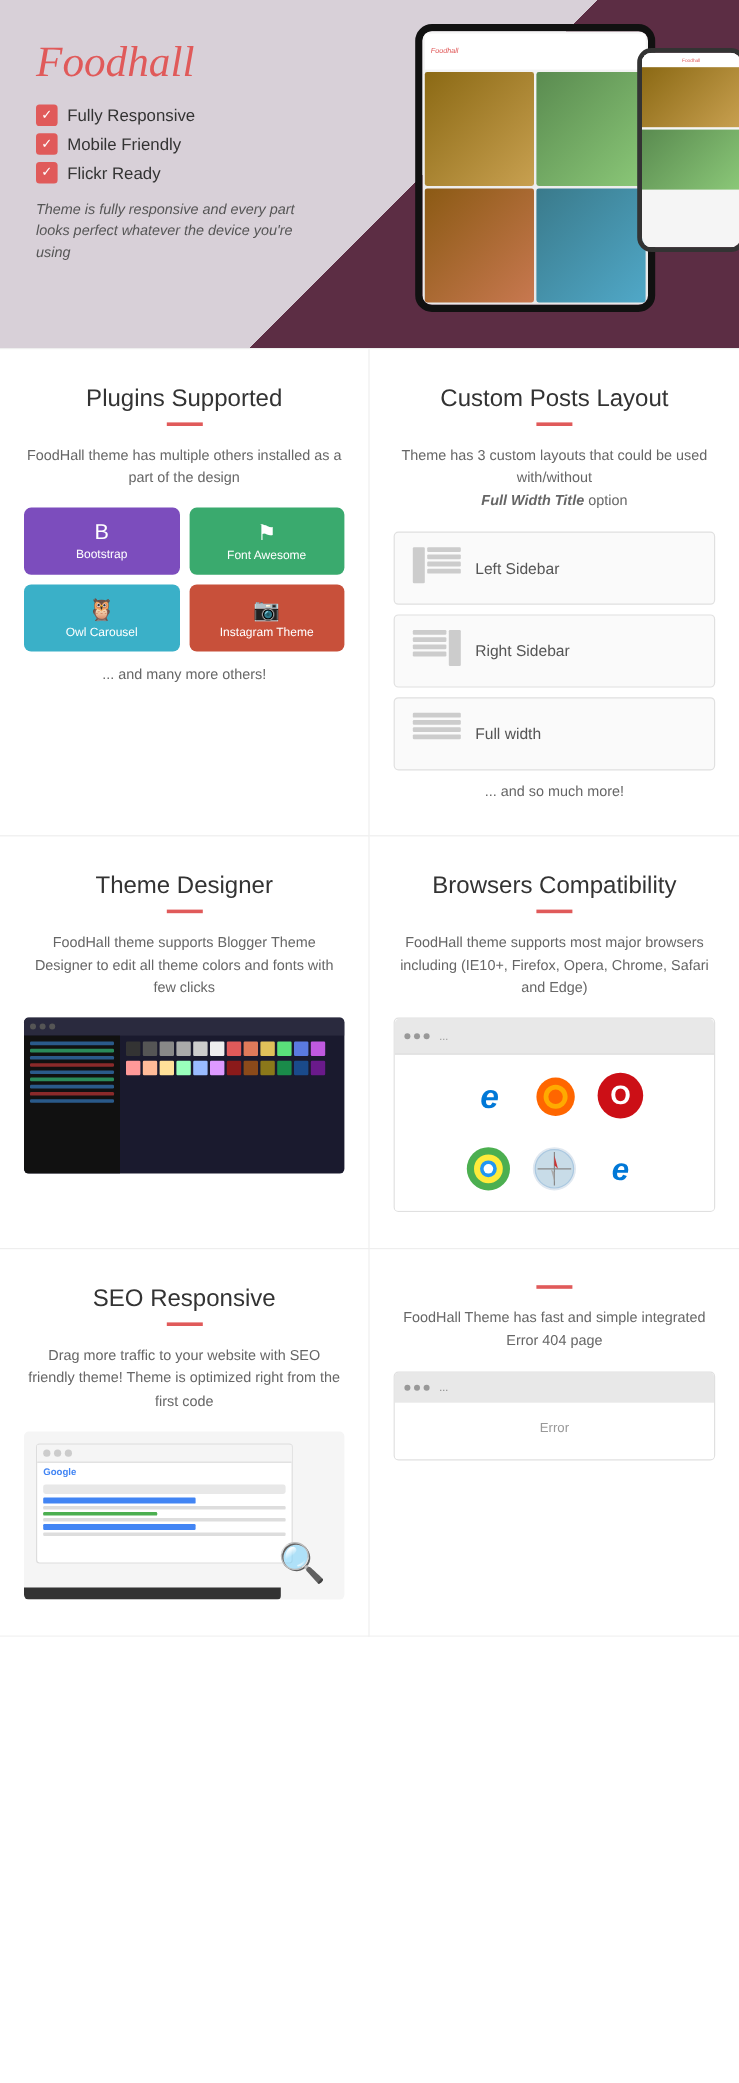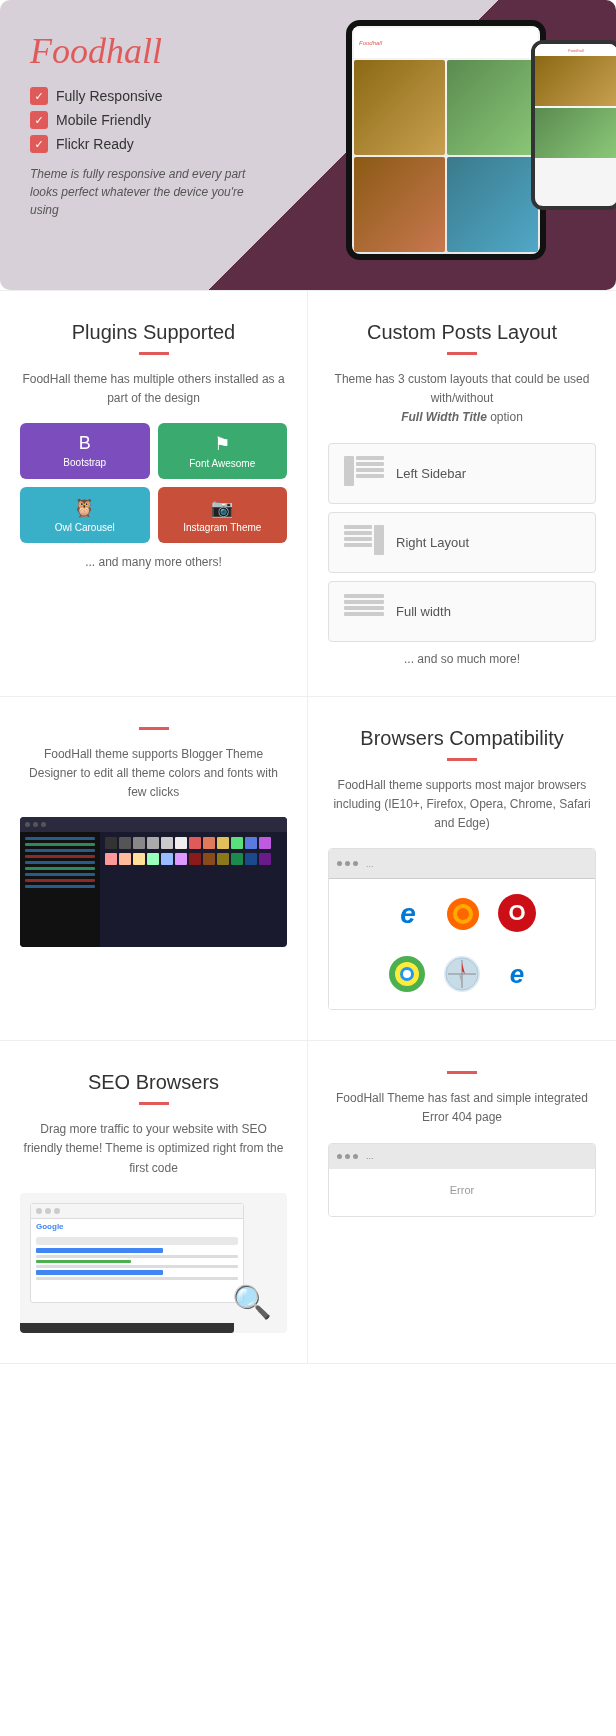--- a/index.html
+++ b/index.html
@@ -5,21 +5,20 @@
     * { margin: 0; padding: 0; box-sizing: border-box; }
     body { font-family: Arial, sans-serif; width: 616px; background: #fff; }
 
     
     .hero {
       background: linear-gradient(135deg, #d8d0d8 55%, #5c2d44 55%);
       padding: 30px 20px 20px 30px;
       min-height: 290px;
       position: relative;
       overflow: hidden;
-      border-radius: 10px;
     }
     .hero-logo {
       font-family: Georgia, serif;
       font-style: italic;
       font-size: 36px;
       color: #e05a5a;
       margin-bottom: 15px;
     }
     .hero-features { list-style: none; margin-bottom: 12px; }
     .hero-features li {
@@ -480,37 +479,38 @@
         <div class="li-right">
           <div class="main-col">
             <div class="line"></div>
             <div class="line"></div>
             <div class="line"></div>
             <div class="line"></div>
           </div>
           <div class="sidebar-col"></div>
         </div>
       </div>
-      <span class="layout-label">Right Layout</span>
+      <span class="layout-label">Right Sidebar</span>
     </div>
     <div class="layout-option">
       <div class="layout-icon">
         <div class="li-full">
           <div class="line"></div>
           <div class="line"></div>
           <div class="line"></div>
           <div class="line"></div>
         </div>
       </div>
       <span class="layout-label">Full width</span>
     </div>
     <p class="layout-more">... and so much more!</p>
   </div>
 
   <div class="section-box">
+    <h2 class="section-title">Theme Designer</h2>
     <div class="section-divider"></div>
     <p class="section-text">FoodHall theme supports Blogger Theme Designer to edit all theme colors and fonts with few clicks</p>
     <div class="designer-mockup">
       <div class="designer-mockup-top">
         <div class="dm-dot"></div>
         <div class="dm-dot"></div>
         <div class="dm-dot"></div>
       </div>
       <div class="dm-content">
         <div class="dm-sidebar">
@@ -606,21 +606,21 @@
               <polygon points="19,30 16,19 19,22" fill="#aaa"></polygon>
             </svg>
           </div>
           <div class="browser-icon bi-edge" style="font-size:26px;font-weight:bold;font-style:italic;color:#0078d7;">e</div>
         </div>
       </div>
     </div>
   </div>
 
   <div class="section-box">
-    <h2 class="section-title">SEO Browsers</h2>
+    <h2 class="section-title">SEO Responsive</h2>
     <div class="section-divider"></div>
     <p class="section-text">Drag more traffic to your website with SEO friendly theme! Theme is optimized right from the first code</p>
     <div class="seo-mockup">
       <div class="seo-screen">
         <div class="seo-screen-top">
           <div style="width:6px;height:6px;border-radius:50%;background:#ccc;"></div>
           <div style="width:6px;height:6px;border-radius:50%;background:#ccc;"></div>
           <div style="width:6px;height:6px;border-radius:50%;background:#ccc;"></div>
         </div>
         <div class="seo-google">Google</div>

